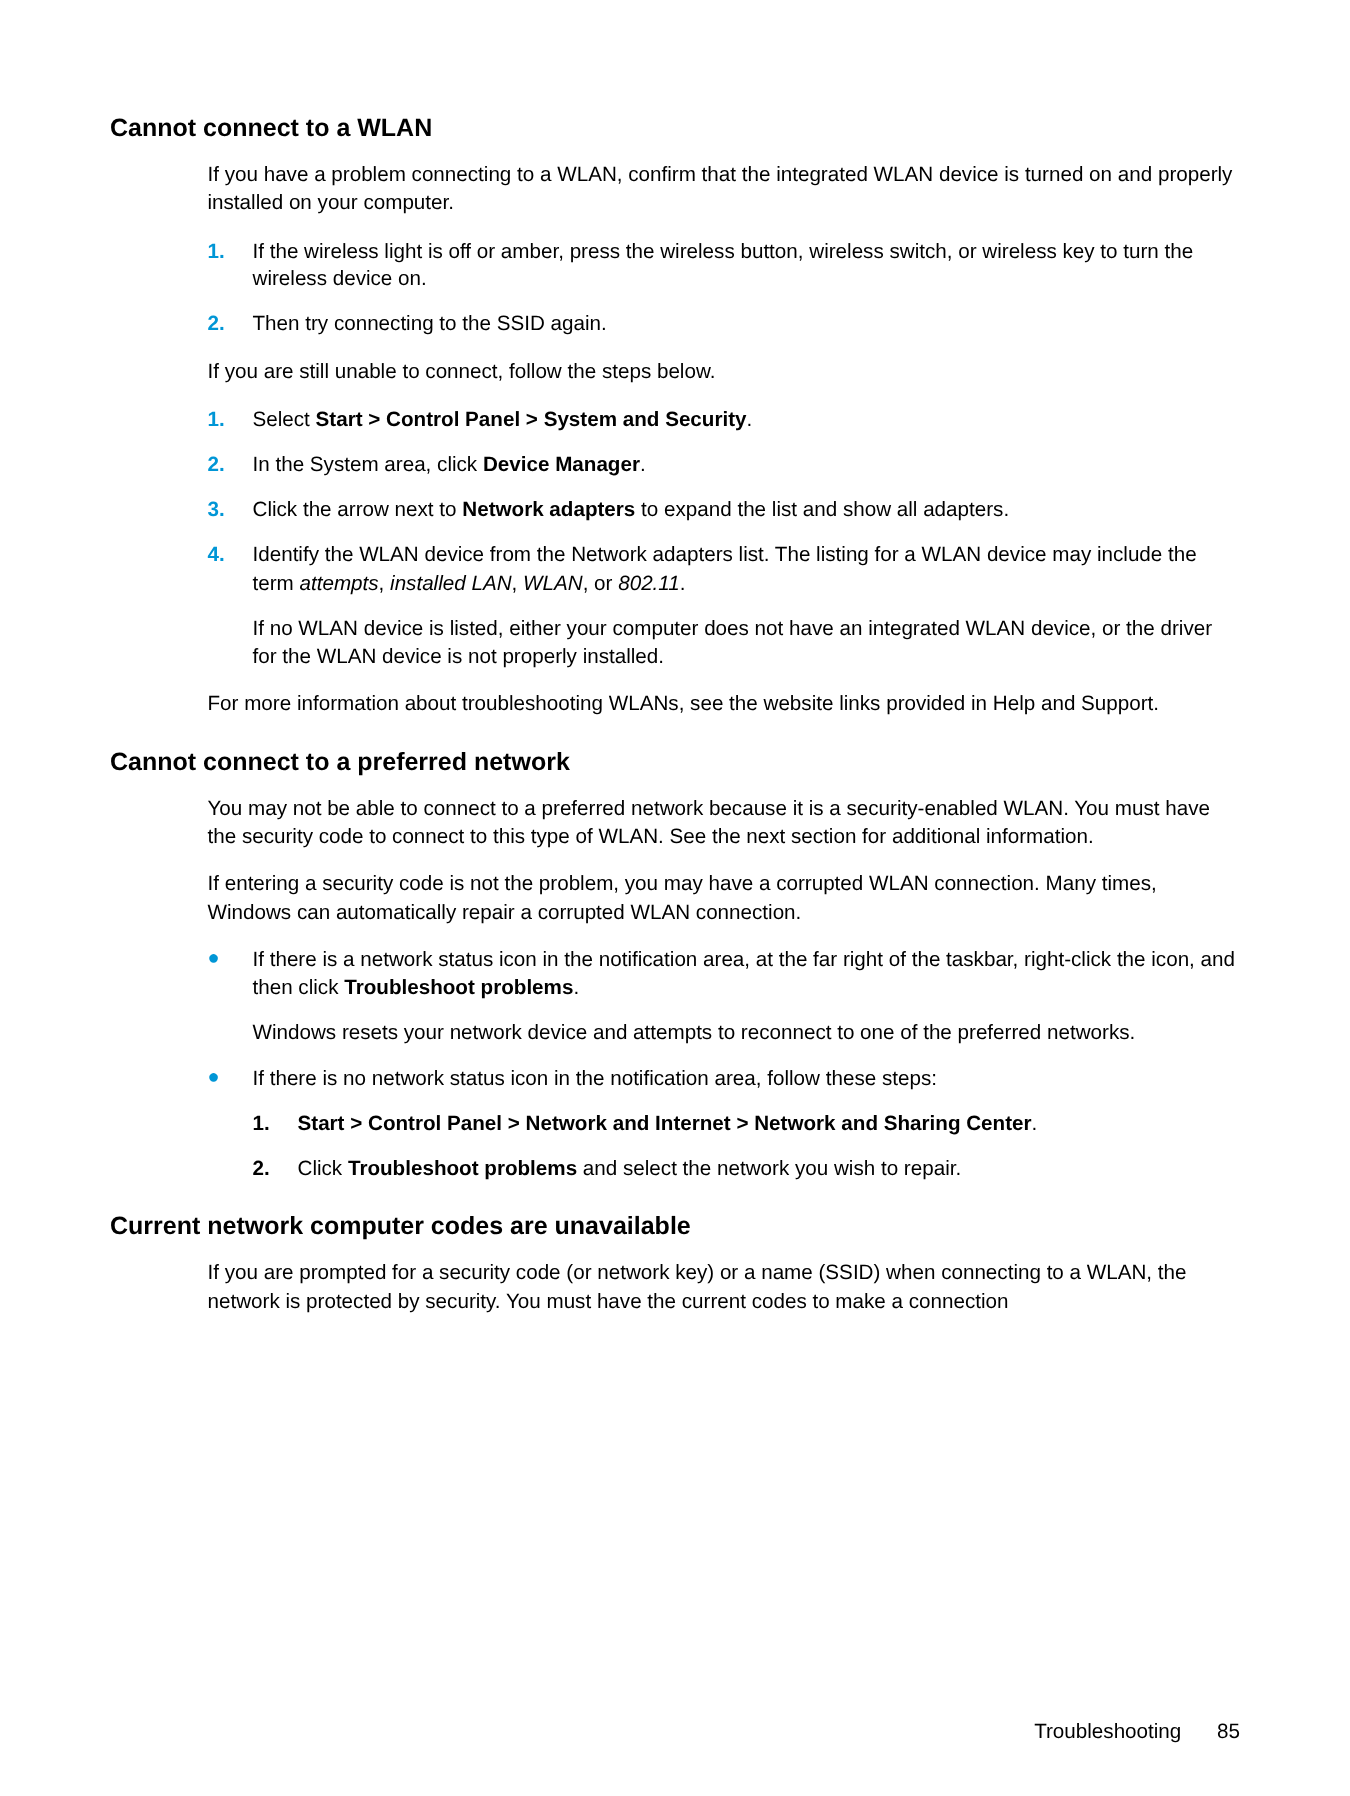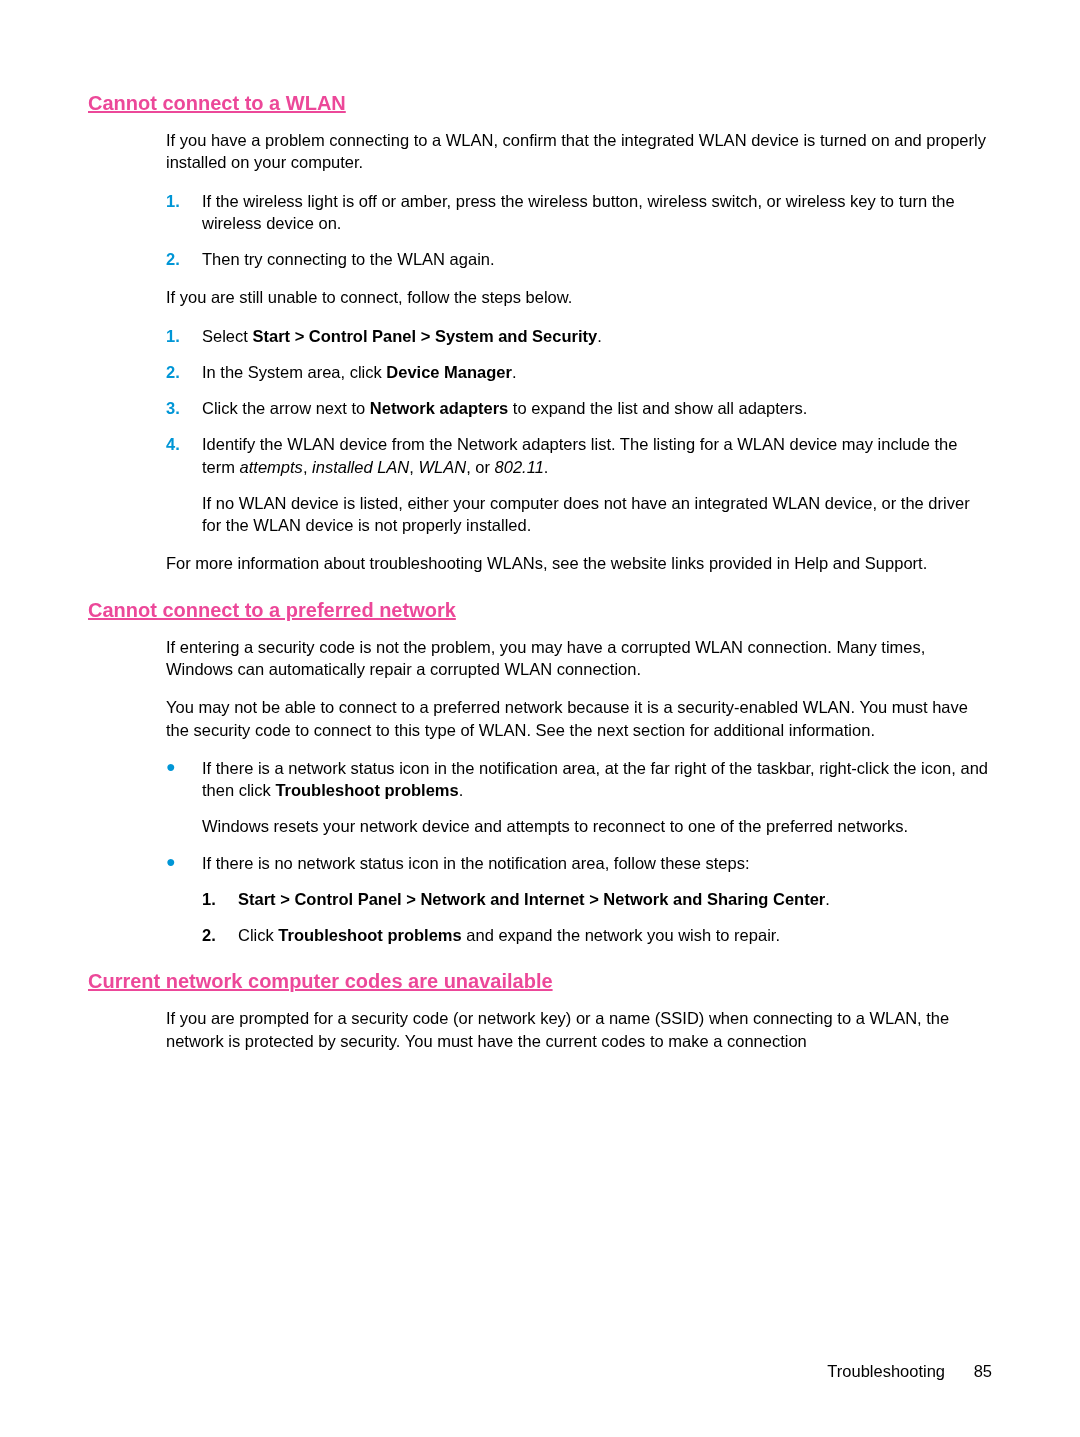--- a/index.html
+++ b/index.html
@@ -10,25 +10,24 @@
     color: #000000;
     width: 1080px;
   }
   .page {
     padding: 92px 88px 60px 88px;
     box-sizing: border-box;
     min-height: 1437px;
     position: relative;
   }
   .h2 {
-    color: #ec4899;
+    color: #000000;
     font-size: 20px;
     font-weight: bold;
     margin: 0 0 14px 0;
-    text-decoration: underline;
   }
   .body-text {
     font-size: 16.5px;
     line-height: 1.35;
     margin-left: 78px;
   }
   .para { margin: 0 0 16px 0; }
   .ol {
     list-style: none;
     padding: 0;
@@ -80,21 +79,21 @@
     display: flex;
     align-items: flex-start;
     margin-bottom: 14px;
   }
   .nested-ol > li:last-child { margin-bottom: 0; }
   .sub-para { margin-top: 14px; }
   b { font-weight: bold; }
   i { font-style: italic; }
   .footer {
     position: absolute;
-    bottom: 56px;
+    bottom: 42px;
     right: 88px;
     font-size: 16.5px;
   }
   .footer .label { margin-right: 24px; }
   .section { margin-bottom: 24px; }
 </style>
 </head>
 <body>
 
 <div class="page">
@@ -104,21 +103,21 @@
     <div class="body-text">
       <p class="para">If you have a problem connecting to a WLAN, confirm that the integrated WLAN device is turned on and properly installed on your computer.</p>
 
       <ol class="ol">
         <li>
           <span class="num">1.</span>
           <span class="li-body">If the wireless light is off or amber, press the wireless button, wireless switch, or wireless key to turn the wireless device on.</span>
         </li>
         <li>
           <span class="num">2.</span>
-          <span class="li-body">Then try connecting to the WLAN again.</span>
+          <span class="li-body">Then try connecting to the SSID again.</span>
         </li>
       </ol>
 
       <p class="para">If you are still unable to connect, follow the steps below.</p>
 
       <ol class="ol">
         <li>
           <span class="num">1.</span>
           <span class="li-body">
             <span>Select </span><b>Start &gt; Control Panel &gt; System and Security</b><span>.</span>
@@ -145,22 +144,22 @@
         </li>
       </ol>
 
       <p class="para">For more information about troubleshooting WLANs, see the website links provided in Help and Support.</p>
     </div>
   </div>
 
   <div class="section">
     <div class="h2">Cannot connect to a preferred network</div>
     <div class="body-text">
+      <p class="para">You may not be able to connect to a preferred network because it is a security-enabled WLAN. You must have the security code to connect to this type of WLAN. See the next section for additional information.</p>
       <p class="para">If entering a security code is not the problem, you may have a corrupted WLAN connection. Many times, Windows can automatically repair a corrupted WLAN connection.</p>
-      <p class="para">You may not be able to connect to a preferred network because it is a security-enabled WLAN. You must have the security code to connect to this type of WLAN. See the next section for additional information.</p>
 
       <ul class="ul">
         <li>
           <span class="dot">●</span>
           <span class="li-body">
             <span>If there is a network status icon in the notification area, at the far right of the taskbar, right-click the icon, and then click </span><b>Troubleshoot problems</b><span>.</span>
             <div class="sub-para">Windows resets your network device and attempts to reconnect to one of the preferred networks.</div>
           </span>
         </li>
         <li>
@@ -170,21 +169,21 @@
             <ol class="nested-ol">
               <li>
                 <span class="num-black">1.</span>
                 <span class="li-body">
                   <b>Start &gt; Control Panel &gt; Network and Internet &gt; Network and Sharing Center</b><span>.</span>
                 </span>
               </li>
               <li>
                 <span class="num-black">2.</span>
                 <span class="li-body">
-                  <span>Click </span><b>Troubleshoot problems</b><span> and expand the network you wish to repair.</span>
+                  <span>Click </span><b>Troubleshoot problems</b><span> and select the network you wish to repair.</span>
                 </span>
               </li>
             </ol>
           </span>
         </li>
       </ul>
     </div>
   </div>
 
   <div class="section">

